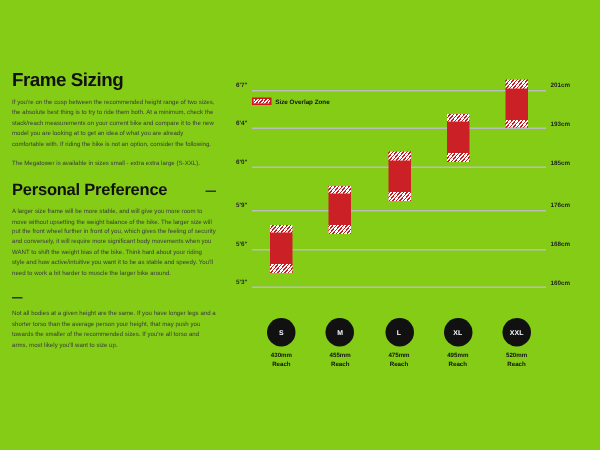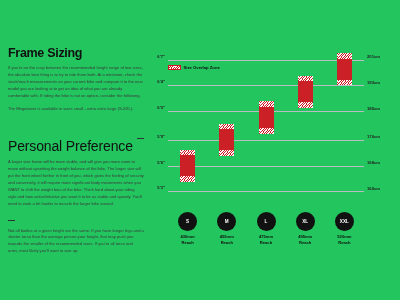--- a/index.html
+++ b/index.html
@@ -6,43 +6,42 @@
   html, body {
     width: 400px; height: 300px;
     background: #ffffff;
     font-family: "Liberation Sans", sans-serif;
     color: #1a1a1a;
     overflow: hidden;
   }
   #page {
     position: relative;
     width: 400px; height: 300px;
-    background: #22c55e;
+    background: #84cc16;
   }
 
   
   #left-col {
     position: absolute;
     left: 8px; top: 47px;
     width: 136px;
   }
   .section { margin-bottom: 9px; }
   .section-head {
     display: flex;
     align-items: center;
     justify-content: space-between;
     margin-bottom: 4px;
   }
   .section-title {
-    font-size: 14px;
-    font-weight: normal;
+    font-size: 11px;
+    font-weight: bold;
     letter-spacing: -0.15px;
     color: #111111;
     line-height: 1.1;
-    margin-top: 18px;
   }
   .h1-title {
     font-size: 12.5px;
     font-weight: bold;
     letter-spacing: -0.3px;
     color: #111111;
     line-height: 1.1;
   }
   .collapse-icon {
     width: 7px; height: 7px;

